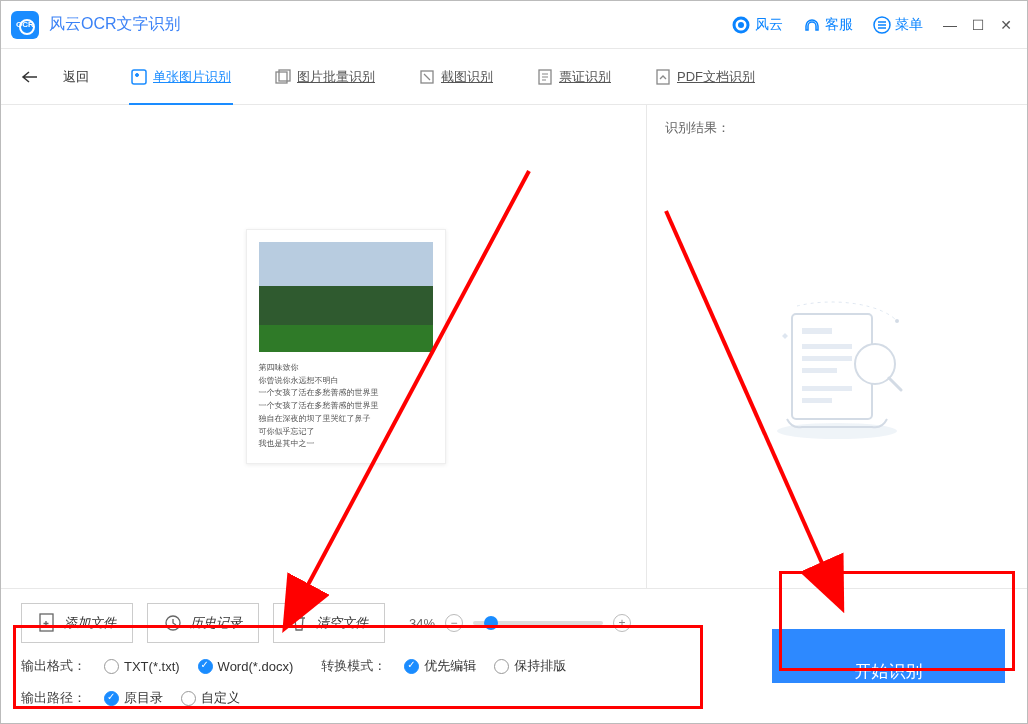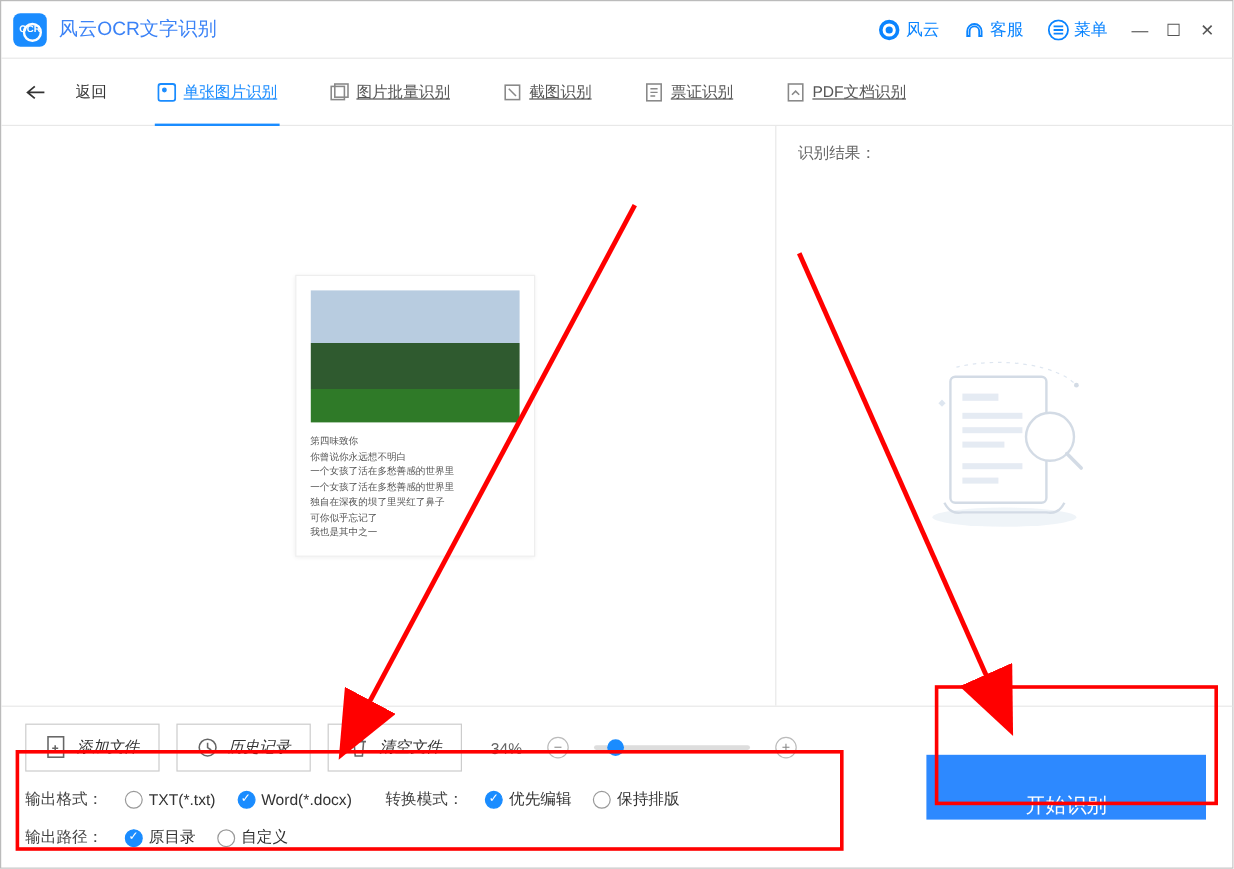--- a/index.html
+++ b/index.html
@@ -27,21 +27,21 @@
   .doc-img { width:100%; height:110px; background: linear-gradient(#b8cce0 0 40%, #2f5a2f 40% 75%, #2f7a28 75% 100%); margin-bottom:10px; }
   .doc-text { font-size:8px; color:#555; line-height:1.6; }
   .right { width: 380px; padding: 14px 18px; display:flex; flex-direction:column; }
   .right-head { color:#666; font-size:13px; margin-bottom: 30px; }
   .placeholder { flex:1; display:flex; align-items:center; justify-content:center; }
   .placeholder svg { opacity:0.9; }
   .bottom { border-top: 1px solid #e8e8e8; padding: 14px 20px 16px 20px; display:flex; flex-direction:column; gap:14px; position:relative; }
   .toolbar { display:flex; align-items:center; gap:14px; }
   .btn { height:40px; padding: 0 16px; border:1px solid #ccc; background:#fff; display:flex; align-items:center; gap:8px; cursor:pointer; color:#333; font-size:13px;font-style:italic; }
   .btn svg { stroke:#666; }
-  .zoom { display:flex; align-items:center; gap:21px; margin-left: 10px; color:#666; }
+  .zoom { display:flex; align-items:center; gap:10px; margin-left: 10px; color:#666; }
   .slider { width:130px; height:4px; background:#ddd; border-radius:2px; position:relative; }
   .slider-thumb { position:absolute; left:18px; top:50%; width:14px; height:14px; background:#1a8cff; border-radius:50%; transform:translate(-50%,-50%); }
   .zbtn { width:18px; height:18px; border:1px solid #bbb; border-radius:50%; display:flex; align-items:center; justify-content:center; font-size:12px; color:#888; cursor:pointer; }
   .options-row { display:flex; align-items:center; gap: 18px; font-size:13px; color:#333; }
   .opt-label { color:#444; }
   .radio { display:flex; align-items:center; gap:5px; cursor:pointer; }
   .rdot { width:15px; height:15px; border:1px solid #999; border-radius:50%; display:inline-block; position:relative; }
   .radio.selected .rdot { border-color:#1a8cff; background:#1a8cff; }
   .radio.selected .rdot::after { content:"✓"; color:#fff; font-size:10px; position:absolute; left:2px; top:-1px; }
   .primary { position:absolute; right:22px; bottom:40px; width:233px; height:54px; background:#2d89ff; color:#fff; font-size:17px; display:flex; align-items:flex-end; justify-content:center; cursor:pointer; }

